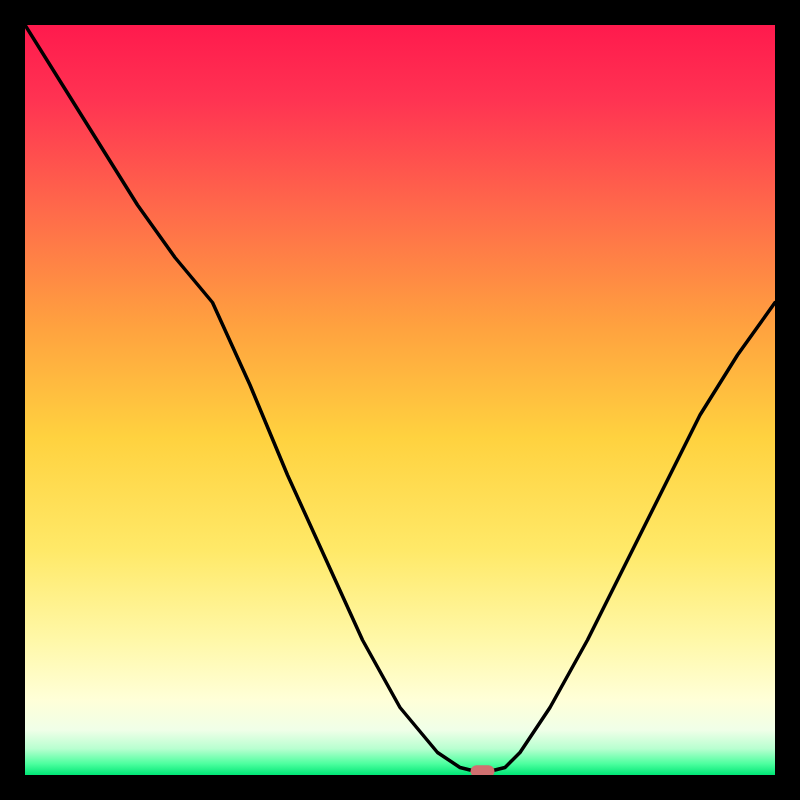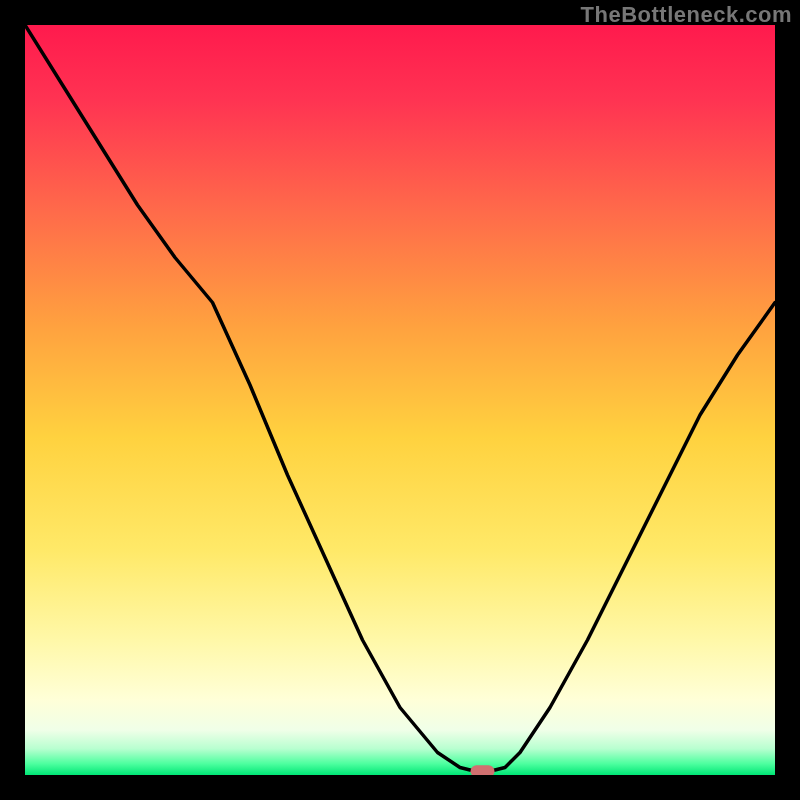--- a/index.html
+++ b/index.html
@@ -35,21 +35,20 @@
     height: 750px;
   }
   svg {
     display: block;
   }
 </style>
 </head>
 <body>
 
 <div class="outer">
-  <div class="watermark">TheBottleneck.com</div>
   <div class="plot">
     <svg id="chart-svg" width="750" height="750" viewBox="0 0 750 750">
         <defs>
           <linearGradient id="bg" x1="0" y1="0" x2="0" y2="1">
             <stop offset="0%" stop-color="#ff1a4d"></stop>
             <stop offset="10%" stop-color="#ff3352"></stop>
             <stop offset="25%" stop-color="#ff6b4a"></stop>
             <stop offset="40%" stop-color="#ffa13f"></stop>
             <stop offset="55.00000000000001%" stop-color="#ffd23f"></stop>
             <stop offset="70%" stop-color="#ffe968"></stop>

